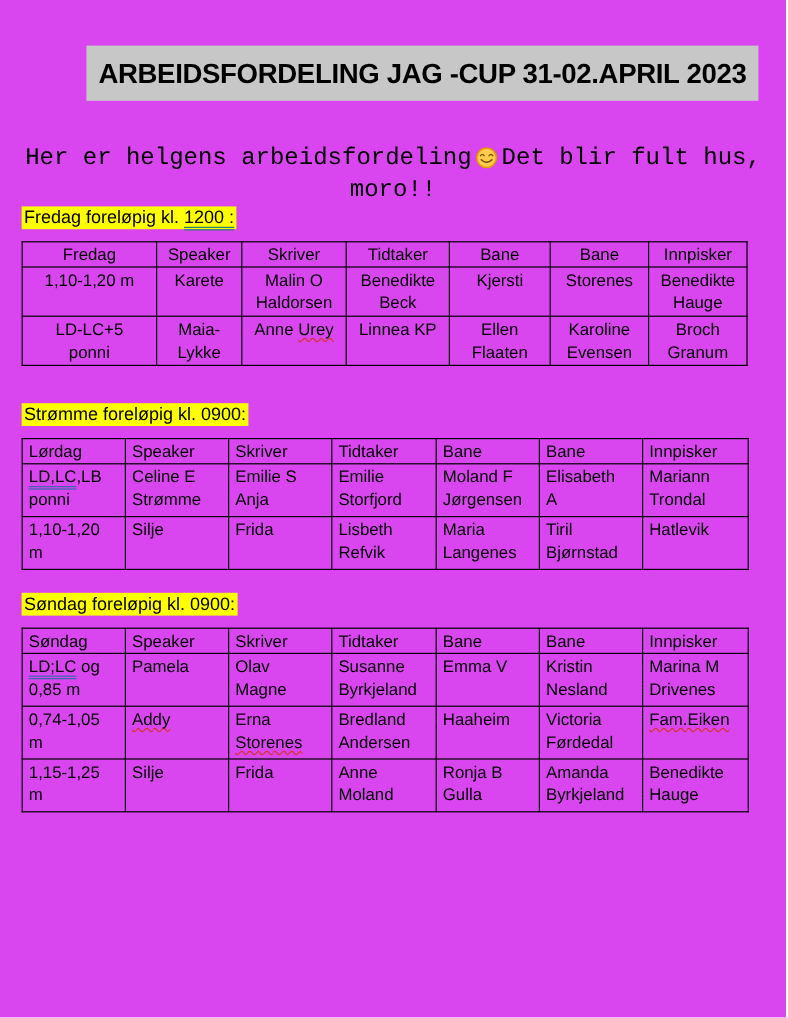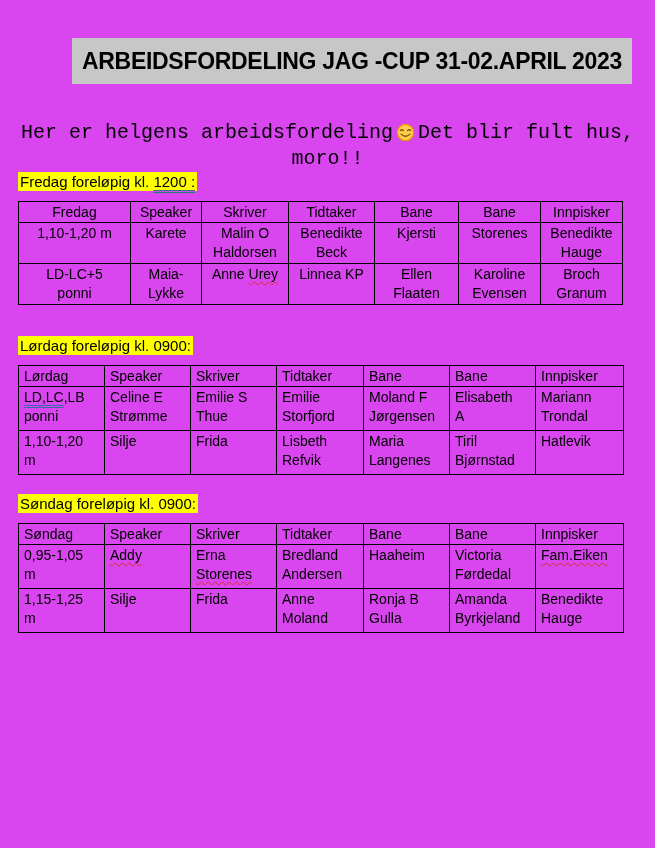--- a/index.html
+++ b/index.html
@@ -134,21 +134,21 @@
 Flaaten</td>
           <td>Karoline
 Evensen</td>
           <td>Broch
 Granum</td>
         </tr>
       </tbody>
     </table>
 
   <div class="heading h2">
-    <span class="hl"><span>Lørdag foreløpig kl. 0900:</span></span>
+    <span class="hl"><span>Strømme foreløpig kl. 0900:</span></span>
   </div>
   <table class="sched tl">
       <colgroup>
         <col style="width: 86px;">
         <col style="width: 86px;">
         <col style="width: 86px;">
         <col style="width: 87px;">
         <col style="width: 86px;">
         <col style="width: 86px;">
         <col style="width: 88px;">
@@ -164,21 +164,21 @@
           <th>Innpisker</th>
         </tr>
       </thead>
       <tbody>
         <tr style="height: 44px;">
           <td><span class="u-blue">LD,LC</span><span>,LB
 ponni</span></td>
           <td>Celine E
 Strømme</td>
           <td>Emilie S
-Thue</td>
+Anja</td>
           <td>Emilie
 Storfjord</td>
           <td>Moland F
 Jørgensen</td>
           <td>Elisabeth
 A</td>
           <td>Mariann
 Trondal</td>
         </tr>
         <tr style="height: 44px;">
@@ -216,21 +216,35 @@
           <th>Speaker</th>
           <th>Skriver</th>
           <th>Tidtaker</th>
           <th>Bane</th>
           <th>Bane</th>
           <th>Innpisker</th>
         </tr>
       </thead>
       <tbody>
         <tr style="height: 44px;">
-          <td>0,95-1,05
+          <td><span class="u-blue">LD;LC</span><span> og
+0,85 m</span></td>
+          <td>Pamela</td>
+          <td>Olav
+Magne</td>
+          <td>Susanne
+Byrkjeland</td>
+          <td>Emma V</td>
+          <td>Kristin
+Nesland</td>
+          <td>Marina M
+Drivenes</td>
+        </tr>
+        <tr style="height: 44px;">
+          <td>0,74-1,05
 m</td>
           <td><span class="u-spell">Addy</span></td>
           <td><span>Erna
 </span><span class="u-spell">Storenes</span></td>
           <td>Bredland
 Andersen</td>
           <td>Haaheim</td>
           <td>Victoria
 Førdedal</td>
           <td><span class="u-spell">Fam.Eiken</span></td>

